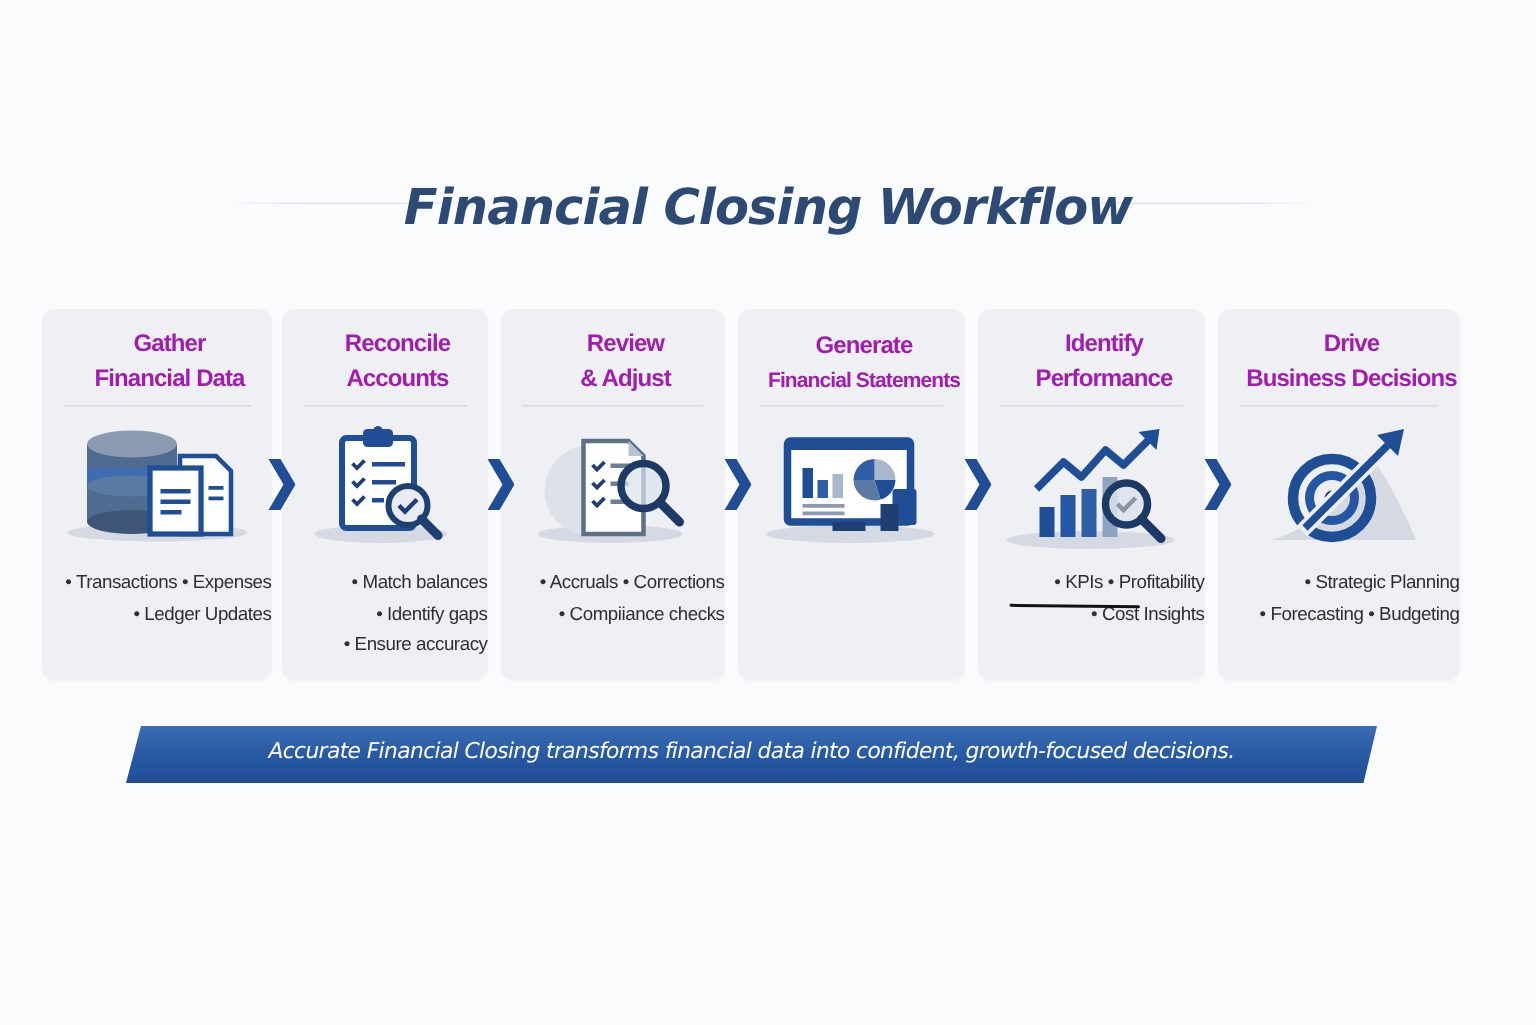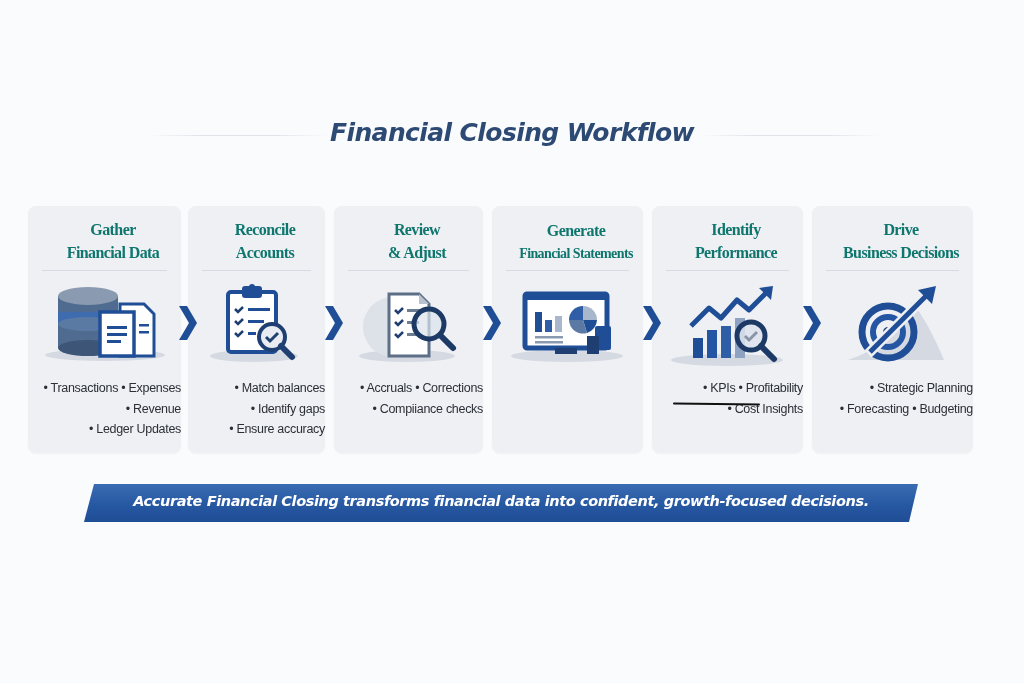--- a/index.html
+++ b/index.html
@@ -1,29 +1,29 @@
 <!DOCTYPE html>
 <html><head>
 <meta charset="utf-8">
 <style>
   html,body{margin:0;padding:0;}
   body{width:1024px;height:683px;background:#fafbfd;position:relative;overflow:hidden;font-family:"Liberation Sans","DejaVu Sans",sans-serif;}
   .title-rule{position:absolute;top:135px;height:1px;background:linear-gradient(90deg,rgba(200,205,215,0),#dfe3ea 30%,#dfe3ea 70%,rgba(200,205,215,0));}
-  .title{position:absolute;left:0;width:1024px;top:118px;text-align:center;font-family:"DejaVu Sans",sans-serif;font-style:italic;font-weight:bold;font-size:25px;letter-spacing:-0.6px;color:#2c4a73;}
+  .title{position:absolute;left:0;width:1024px;top:118px;text-align:center;font-family:"DejaVu Sans",sans-serif;font-style:italic;font-weight:bold;font-size:33px;letter-spacing:-0.6px;color:#2c4a73;}
   .card{position:absolute;top:206px;height:247px;background:#eef0f4;border-radius:8px;box-shadow:0 1px 2px rgba(0,0,0,0.04);}
-  .card-title{position:absolute;left:17px;right:0;top:12px;text-align:center;font-family:Liberation Serif, serif;font-weight:bold;font-size:16px;line-height:23px;color:#0f766e;letter-spacing:-0.6px;}
+  .card-title{position:absolute;left:17px;right:0;top:12px;text-align:center;font-family:Liberation Sans, sans-serif;font-weight:bold;font-size:16px;line-height:23px;color:#a21caf;letter-spacing:-0.6px;}
   .card-title.small{font-size:14px;text-align:center;}
   .sep{position:absolute;left:14px;right:14px;top:64px;height:1px;background:#d6dae2;}
   .icon{position:absolute;left:0;right:0;top:76px;height:86px;}
   .icon svg{display:block;margin:0 auto;}
   .bullets{position:absolute;left:0;right:0;top:172px;text-align:right;font-size:12.5px;line-height:20.5px;color:#2b2f36;letter-spacing:-0.3px;}
   .bullets div{white-space:nowrap;}
   .chev{position:absolute;top:306px;width:20px;height:34px;}
   .banner{position:absolute;left:84px;top:484px;width:834px;height:38px;background:linear-gradient(180deg,#3a6cb3,#2556a0 60%,#1f4e96);clip-path:polygon(10px 0,834px 0,825px 38px,0 38px);}
-  .banner-text{position:absolute;left:0;right:0;top:9px;text-align:center;font-family:"DejaVu Sans",sans-serif;font-style:italic;font-weight:bold;font-size:14.5px;color:#ffffff;letter-spacing:-0.4px;}
+  .banner-text{position:absolute;left:0;right:0;top:9px;text-align:center;font-family:"DejaVu Sans",sans-serif;font-style:italic;font-weight:normal;font-size:14.5px;color:#ffffff;letter-spacing:-0.4px;}
   .strike{position:absolute;left:673px;top:403px;width:87px;height:2px;background:#111;border-radius:1px;transform:rotate(0.6deg);}
 </style>
 </head>
 <body>
 
 <div class="title-rule" style="left:147px;width:180px;"></div>
 <div class="title-rule" style="left:700px;width:180px;"></div>
 <div class="title">Financial Closing Workflow</div>
 
 <div class="card" style="left:28px;width:153px;">
@@ -44,21 +44,20 @@
       <rect x="60" y="30" width="34" height="44" fill="#fff" stroke="#1f4e96" stroke-width="3.5"></rect>
       <rect x="67" y="44" width="20" height="3" fill="#1f4e96"></rect>
       <rect x="67" y="51" width="20" height="3" fill="#1f4e96"></rect>
       <rect x="67" y="58" width="14" height="3" fill="#1f4e96"></rect>
       <rect x="99" y="42" width="10" height="2.5" fill="#1f4e96"></rect>
       <rect x="99" y="49" width="10" height="2.5" fill="#1f4e96"></rect>
     </svg>
   </div>
   <div class="bullets">
     <div>• Transactions • Expenses</div>
-    <div>• Revenue</div>
     <div>• Ledger Updates</div>
   </div>
 </div>
 
 <div class="card" style="left:188px;width:137px;">
   <div class="card-title">
     <div>Reconcile</div>
     <div>Accounts</div>
   </div>
   <div class="sep"></div>

